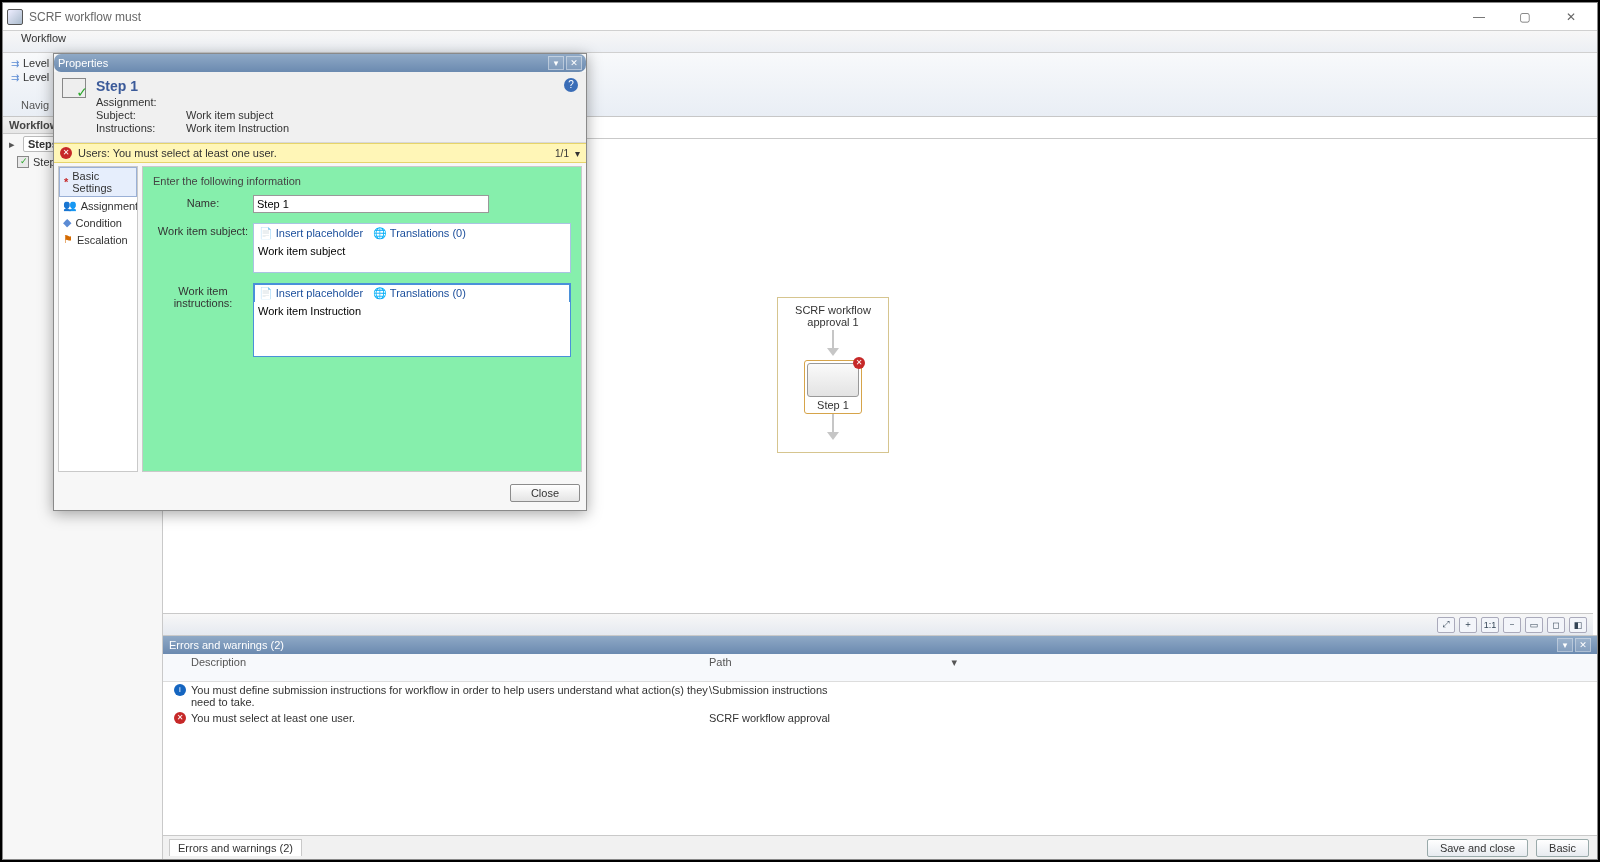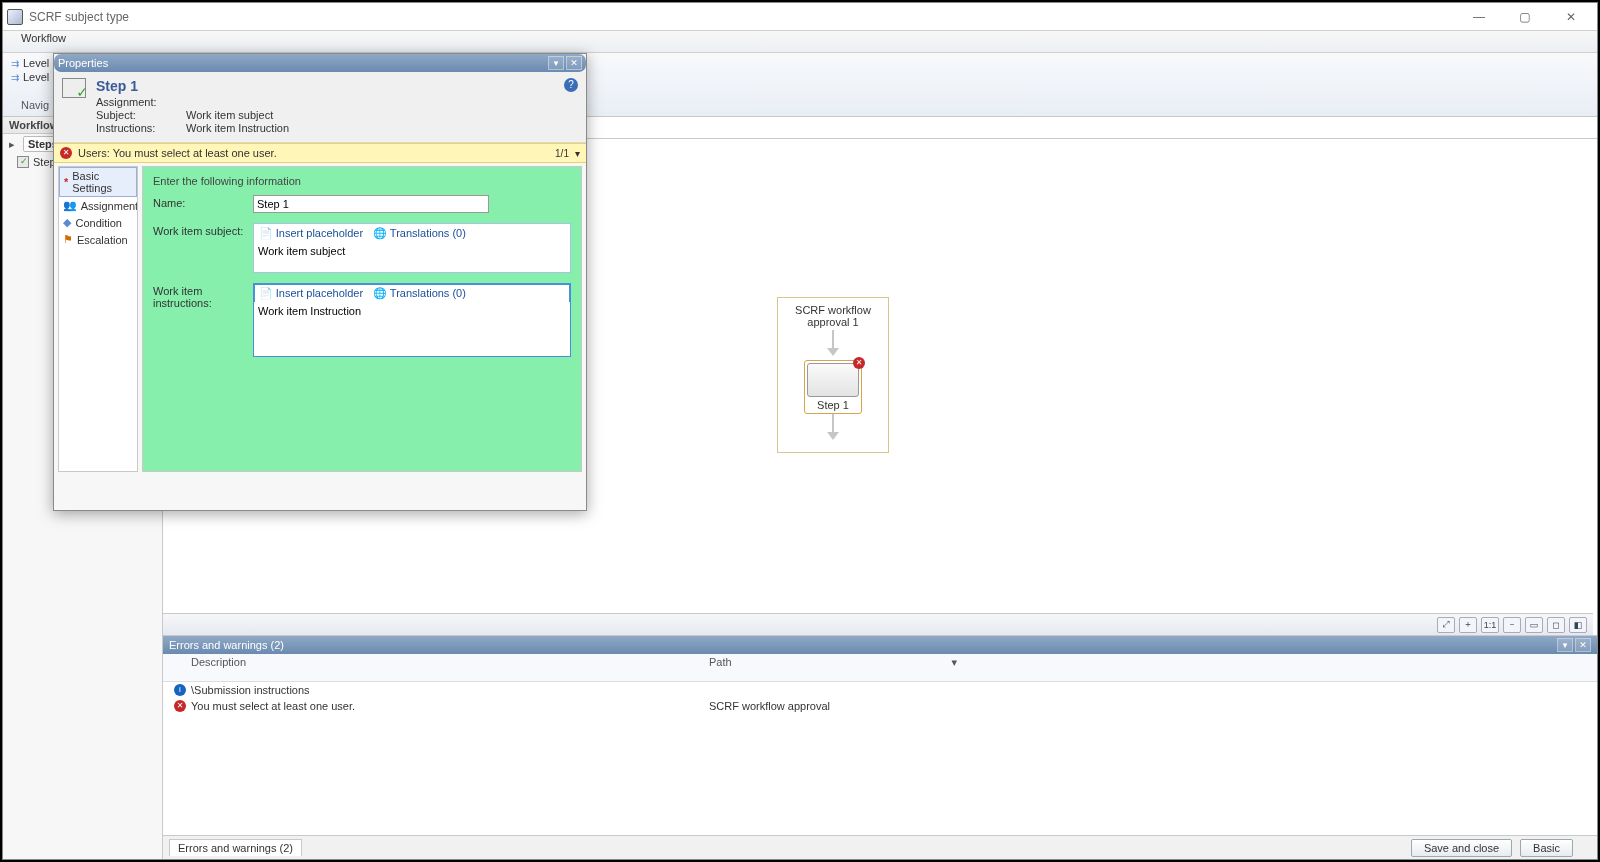--- a/index.html
+++ b/index.html
@@ -44,21 +44,21 @@
   .ew-cols .c2 { width:518px; color:#555; }
   .ew-cols .c3 { width:260px; color:#555; display:flex; justify-content:space-between; }
   .ew-row { display:flex; padding:2px 6px; font-size:11px; }
   .ew-row .c1 { width:22px; display:flex; justify-content:center; }
   .ew-row .c2 { width:518px; }
   .ew-row .c3 { width:260px; }
   .info-dot{ width:12px;height:12px;border-radius:50%;background:#1565c0;color:#fff;font-size:8px;line-height:12px;text-align:center;}
   .err-dot{ width:12px;height:12px;border-radius:50%;background:#c62828;color:#fff;font-size:8px;line-height:12px;text-align:center;}
   .ew-tabs { position:absolute; left:0; right:0; bottom:0; height:24px; background:#f1f1f1; border-top:1px solid #c9c9c9; display:flex; align-items:center; padding-left:6px;}
   .ew-tabs .tab { background:#fff; border:1px solid #c9c9c9; border-bottom:none; padding:2px 8px; font-size:11px;}
-  .ew-tabs .rightbtns { margin-left:auto; display:flex; gap:8px; padding-right:24px;align-items:center; }
+  .ew-tabs .rightbtns { margin-left:auto; display:flex; gap:8px; padding-right:8px;align-items:center; }
   .ew-tabs .btn { border:1px solid #9aa; background:linear-gradient(#fff,#e7ebf0); padding:2px 12px; border-radius:2px; font-size:11px;}
   
   .dialog { position:absolute; left:50px; top:50px; width:534px; height:458px; background:#f7f7f7; border:1px solid #8a8a8a; box-shadow:0 3px 14px rgba(0,0,0,.35); }
   .dlg-title { height:18px; background:linear-gradient(#8fa9c6,#6b8ab0); color:#fff; display:flex; align-items:center; padding:0 4px; font-size:11px;border-radius:7px;}
   .dlg-title .spacer{flex:1;}
   .dlg-title .tbtn{width:16px;height:14px;border:1px solid rgba(255,255,255,.4);background:rgba(255,255,255,.12);margin-left:2px;font-size:9px;line-height:12px;text-align:center;}
   .dlg-head { padding:6px 8px 8px 8px; display:flex; gap:10px; align-items:flex-start; background:#f0f0f0; border-bottom:1px solid #d8d8d8; position:relative; }
   .dlg-head .icon-step { width:24px; height:20px; background:#eee; border:1px solid #888; position:relative;}
   .dlg-head .icon-step::after{content:"✓";color:#2aa82a;font-size:14px;position:absolute;right:-3px;bottom:-3px;}
   .dlg-head h3{ color:#3b5a99; font-size:14px; font-weight:600; }
@@ -68,39 +68,39 @@
   .dlg-warn .spacer{flex:1;}
   .dlg-warn .nav{font-size:10px;color:#333;}
   .dlg-body { display:flex; position:absolute; top:108px; left:0; right:0; bottom:34px; }
   .dlg-nav { width:92px; border:1px solid #c9c9c9; background:#fff; margin:4px; overflow:hidden; }
   .dlg-nav .item { display:flex; align-items:center; gap:4px; padding:2px 4px; font-size:11px; }
   .dlg-nav .item.sel{ background:#e6eefc; border:1px solid #9ab0d6; }
   .asterisk{ color:#c62828; font-weight:700; }
   .dlg-form { flex:1; border:1px solid #c9c9c9; background:#86efac; margin:4px 4px 4px 0; padding:8px 10px; position:relative;}
   .dlg-form .sect-title { color:#444; margin-bottom:8px; }
   .frow { display:flex; align-items:flex-start; margin-bottom:10px; }
-  .frow label { width:100px; padding-top:2px; font-size:11px; }
+  .frow label { width:100px; padding-top:2px; font-size:11px;text-align:center; }
   .frow input[type=text]{ width:236px; height:18px; border:1px solid #999; padding:0 3px; font-size:11px;}
   .linkbar { height:18px; border:1px solid transparent; display:flex; align-items:center; gap:10px; padding:0 4px;}
   .linkbar .lnk { color:#1b4e9b; font-size:11px; display:flex;align-items:center;gap:3px;}
   .richbox { width:318px; border:1px solid #aac3e2; background:#fff; display:flex; flex-direction:column;}
   .richbox.active{ border-color:#4a90d9; box-shadow:0 0 0 1px #4a90d9 inset; }
   .richbox textarea{ border:none; resize:none; width:100%; font-family:inherit;font-size:11px; padding:3px 4px; outline:none;}
   .dlg-foot { position:absolute; left:0; right:0; bottom:0; height:34px; display:flex; justify-content:flex-end; align-items:center; padding:0 6px;}
   .dlg-foot .btn { border:1px solid #8c8c8c; background:linear-gradient(#fff,#e4e4e4); padding:2px 20px; font-size:11px; border-radius:2px;}
   .flow-ico { width:12px;height:12px;display:inline-block;position:relative;}
   .flow-ico::before{content:"⇉";font-size:10px;color:#5b8bd4;}
 </style>
 </head>
 <body>
 
 <div class="app-frame">
   <div class="titlebar">
     <div class="app-icon"></div>
-    <div class="title">SCRF subject type</div>
+    <div class="title">SCRF workflow must</div>
     <div class="win-controls">
       <div class="win-btn">—</div>
       <div class="win-btn">▢</div>
       <div class="win-btn">✕</div>
     </div>
   </div>
 
   <div class="ribbon-area">
     <div class="ribbon-strip">
       <div class="ribbon-tab">Workflow</div>
@@ -166,20 +166,21 @@
         <div class="c c2">Description</div>
         <div class="c c3">
             <span>Path</span>
             <span style="color:#555;">▾</span>
           </div>
       </div>
       <div class="ew-row">
         <div class="c1">
             <div class="info-dot">i</div>
           </div>
+        <div class="c2">You must define submission instructions for workflow  in order to help users understand what action(s) they need to take.</div>
         <div class="c3">\Submission instructions</div>
       </div>
       <div class="ew-row">
         <div class="c1">
             <div class="err-dot">✕</div>
           </div>
         <div class="c2">You must select at least one user.</div>
         <div class="c3">SCRF workflow approval</div>
       </div>
     </div>
@@ -277,14 +278,17 @@
               <span class="lnk">
                   <span>🌐</span>
                   <span>Translations (0)</span>
                 </span>
             </div>
             <textarea rows="4" style="">Work item Instruction</textarea>
           </div>
         </div>
       </div>
     </div>
+    <div class="dlg-foot">
+      <div class="btn">Close</div>
+    </div>
   </div>
 </div>
 
 </body></html>

